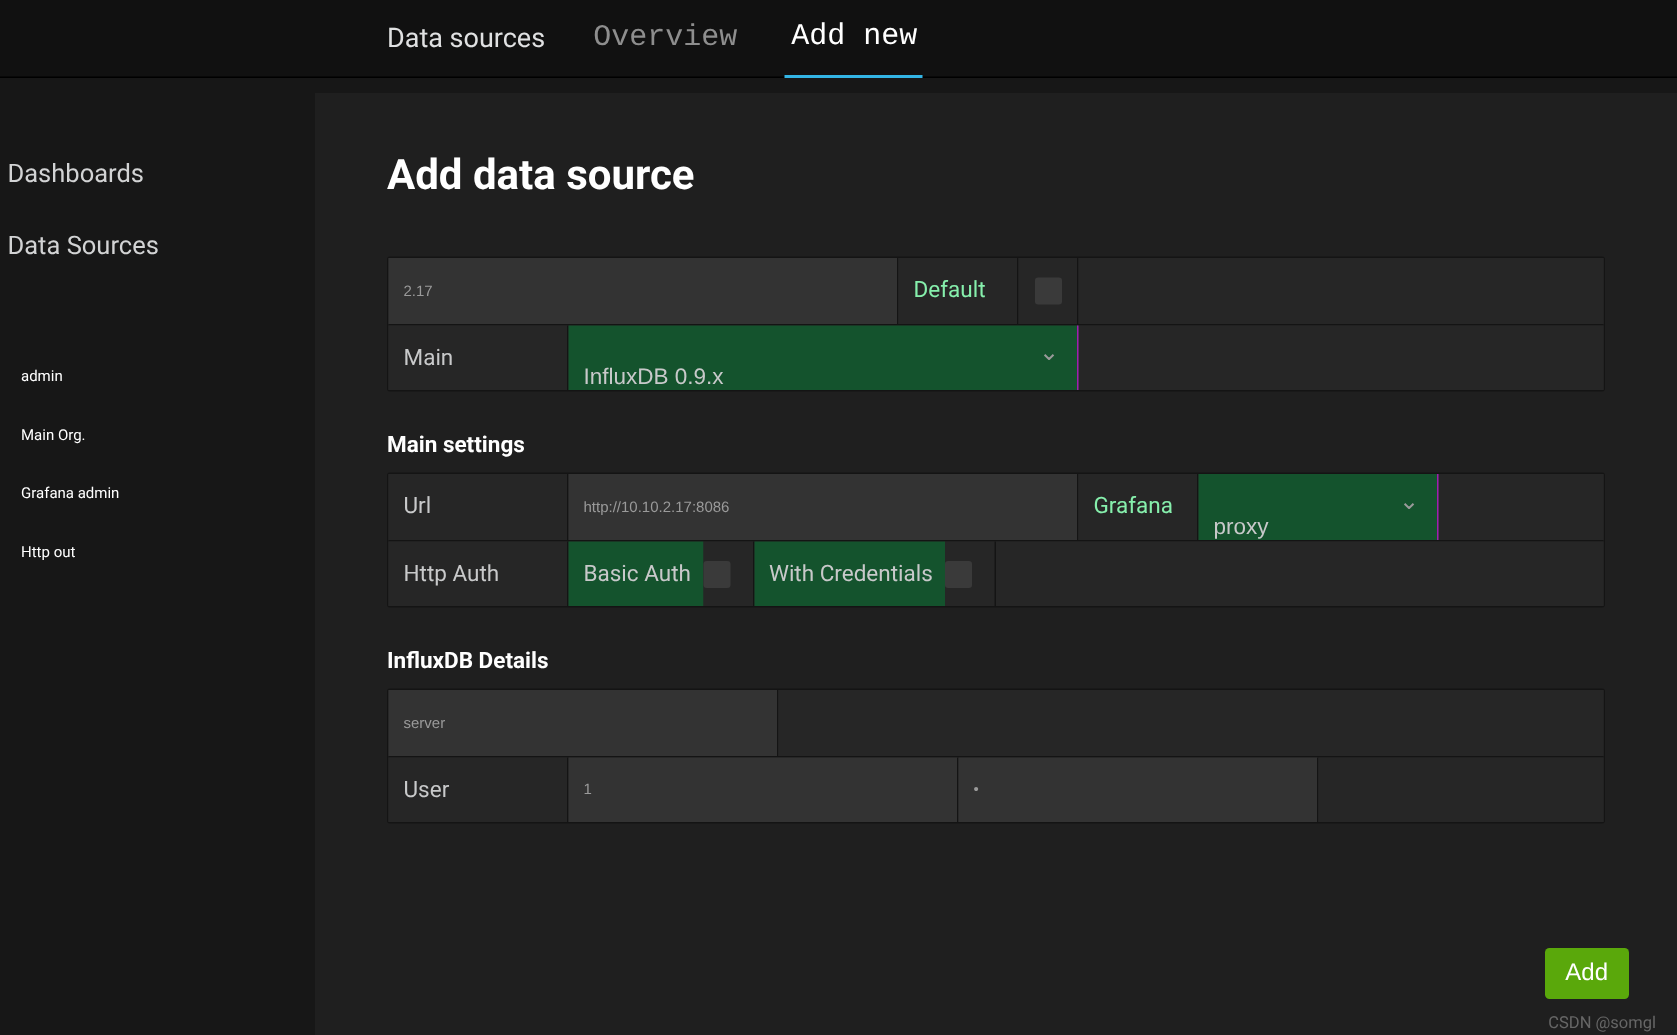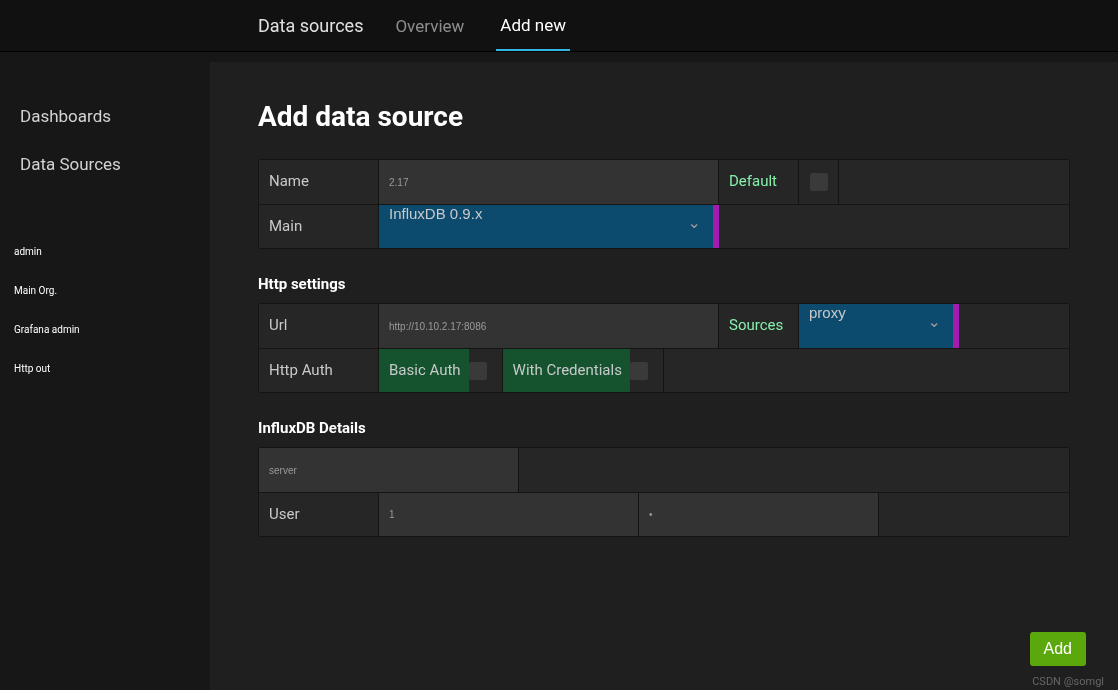--- a/index.html
+++ b/index.html
@@ -22,40 +22,41 @@
       gap: 28px;
       border-bottom: 1px solid #000;
     }
     .topbar-title {
       color: #e0e1e2;
       font-size: 18px;
       font-weight: 400;
     }
     .tab {
       color: #8e8e8e;
-      font-size: 17px;
+      font-size: 20px;
       padding: 14px 4px;
       cursor: pointer;
+      font-family: Liberation Mono, monospace;
     }
     .tab.active {
       color: #fff;
       border-bottom: 2px solid #33b5e5;
     }
 
     .sidebar {
       position: absolute;
       left: 0;
       top: 52px;
       width: 200px;
       height: calc(100% - 52px);
       background: #171717;
       padding-top: 40px;
     }
     .sidebar-item {
-      padding: 14px 20px;
+      padding: 14px 5px;
       color: #d2d3d4;
       font-size: 17px;
       cursor: pointer;
     }
     .sidebar-gap { height: 44px; }
     .sidebar-item.small { font-size: 10px; padding: 14px 14px; color: #ffffff; }
 
     .content {
       position: absolute;
       left: 210px;
@@ -63,21 +64,21 @@
       right: 0;
       bottom: 0;
       background: #1f1f1f;
       padding: 38px 48px 20px 48px;
     }
 
     h1.page-title {
       color: #fff;
       font-size: 28px;
       font-weight: 700;
-      margin-bottom: 26px;
+      margin-bottom: 38px;
     }
 
     h3.section-title {
       color: #fff;
       font-size: 15px;
       font-weight: 700;
       margin: 26px 0 10px 0;
     }
 
     .form-group {
@@ -115,25 +116,25 @@
       width: 100%;
       background: transparent;
       border: none;
       outline: none;
       color: #9a9a9a;
       font-size: 10px;
       padding: 0 10px;
     }
     .cell-select {
       width: 340px;
-      background: #0c4a6e;
-      border-right: 6px solid #a21caf;
+      background: #14532d;
+      border-right: 1px solid #a21caf;
       position: relative;
       display: flex;
-      align-items: flex-start;
+      align-items: flex-end;
       flex-shrink: 0;
     }
     .cell-select select {
       width: 100%;
       background: transparent;
       border: none;
       outline: none;
       color: #c8c9ca;
       font-size: 15px;
       padding: 0 10px;
@@ -241,50 +242,49 @@
   <div class="sidebar-item small">Grafana admin</div>
   <div class="sidebar-item small">Http out</div>
 </div>
 
 <div class="content">
 
   <h1 class="page-title">Add data source</h1>
 
   <div class="form-group">
     <div class="row">
-      <div class="cell-label">Name</div>
       <div class="cell-input wide">
         <input type="text" value="2.17" style="">
       </div>
       <div class="cell-sublabel w80">Default</div>
       <div class="cell-checkbox">
           <div class="fakecb"></div>
         </div>
       <div class="cell-filler"></div>
     </div>
     <div class="row">
       <div class="cell-label">Main</div>
       <div class="cell-select">
         <select>
           <option>InfluxDB 0.9.x</option>
         </select>
       </div>
       <div class="cell-filler"></div>
     </div>
   </div>
 
-  <h3 class="section-title">Http settings</h3>
+  <h3 class="section-title">Main settings</h3>
 
   <div class="form-group">
     <div class="row">
       <div class="cell-label">Url</div>
       <div class="cell-input wide">
         <input type="text" value="http://10.10.2.17:8086" style="">
       </div>
-      <div class="cell-sublabel w80">Sources</div>
+      <div class="cell-sublabel w80">Grafana</div>
       <div class="cell-select narrow">
         <select>
           <option>proxy</option>
         </select>
       </div>
       <div class="cell-filler"></div>
     </div>
     <div class="row">
       <div class="cell-label">Http Auth</div>
       <div class="cell-auth-label">Basic Auth</div>

